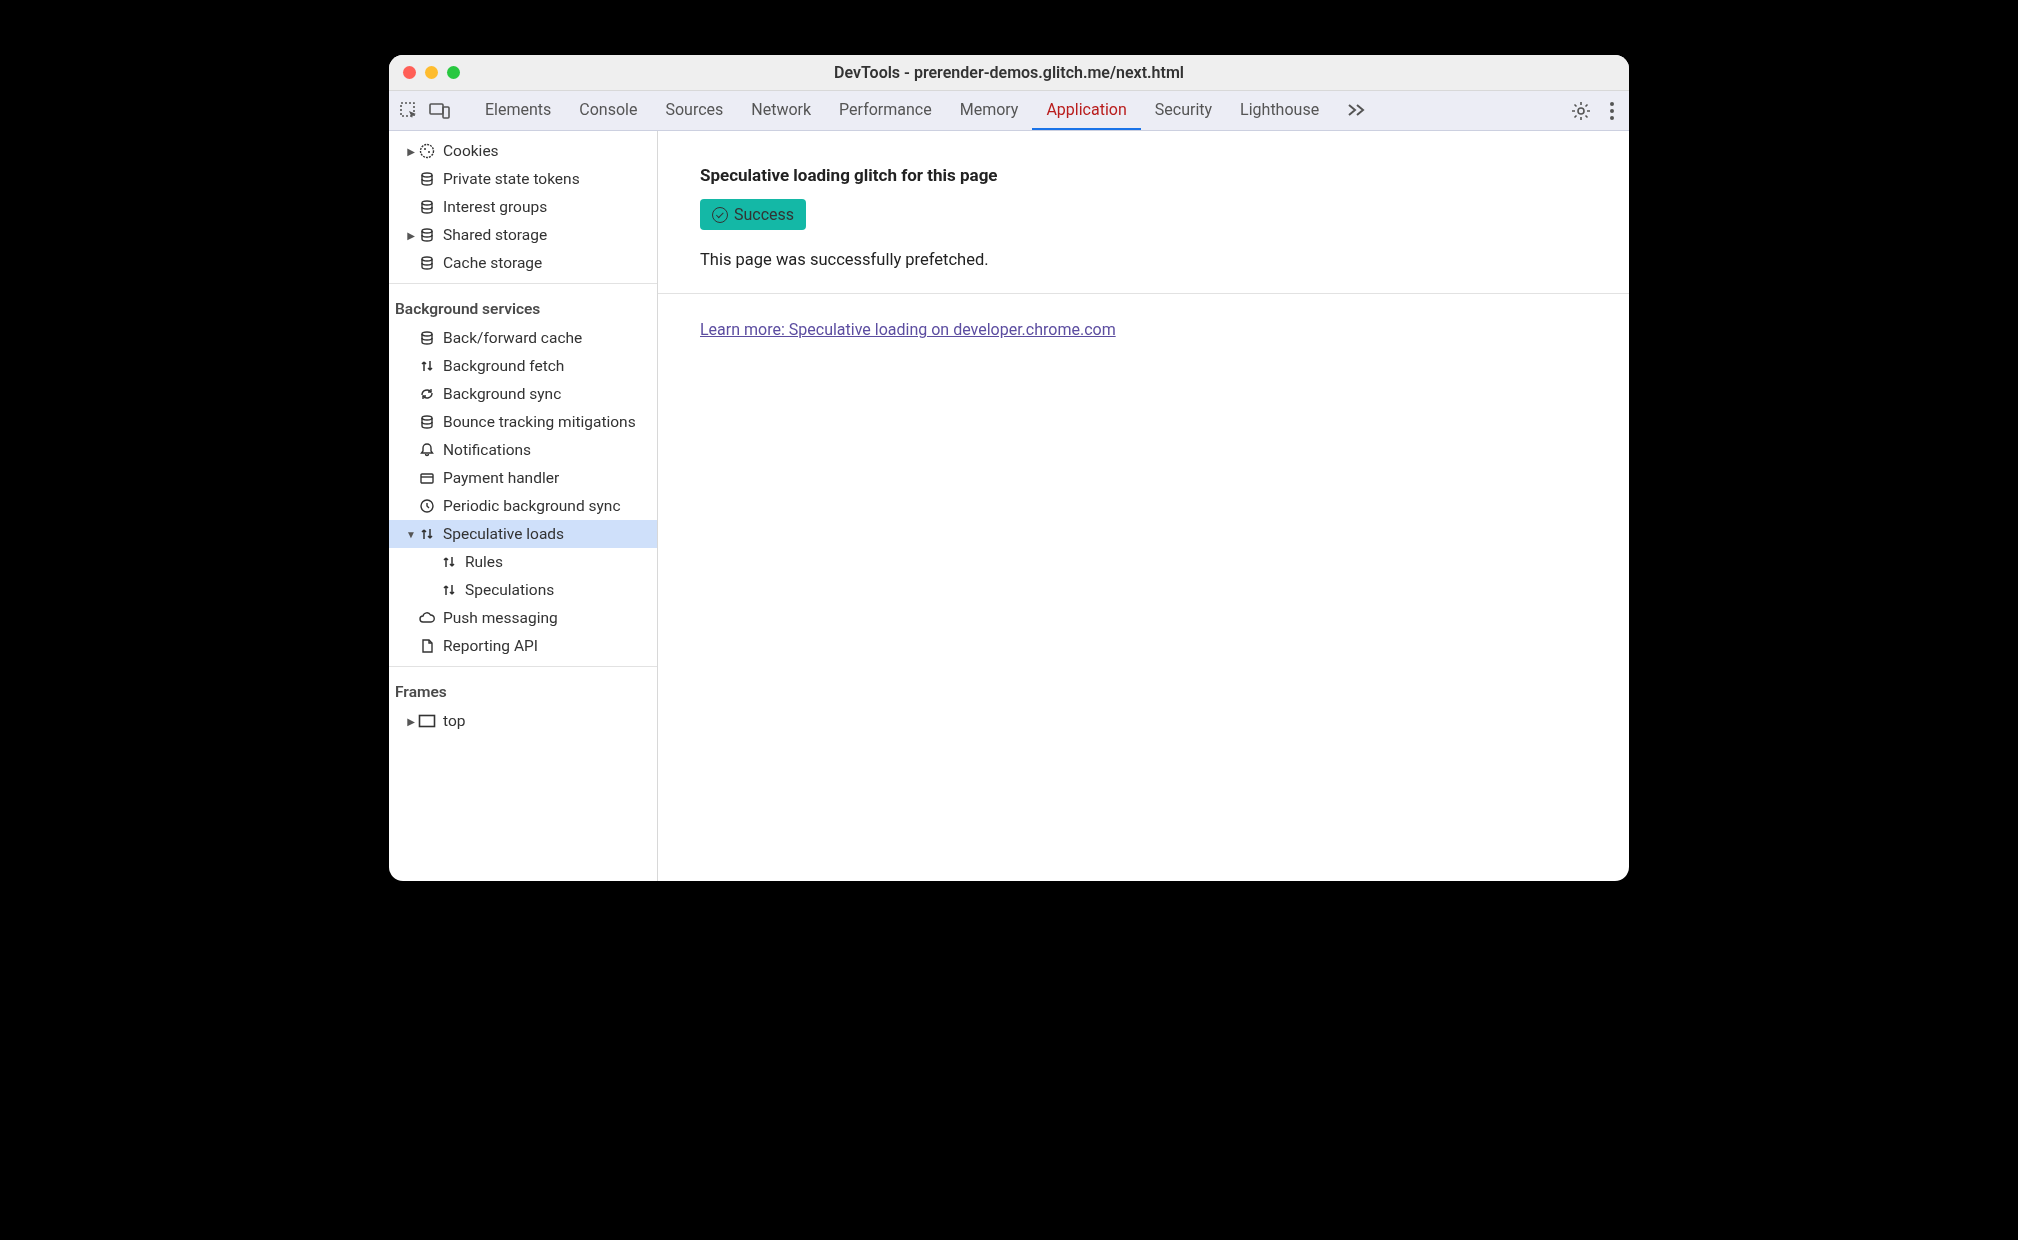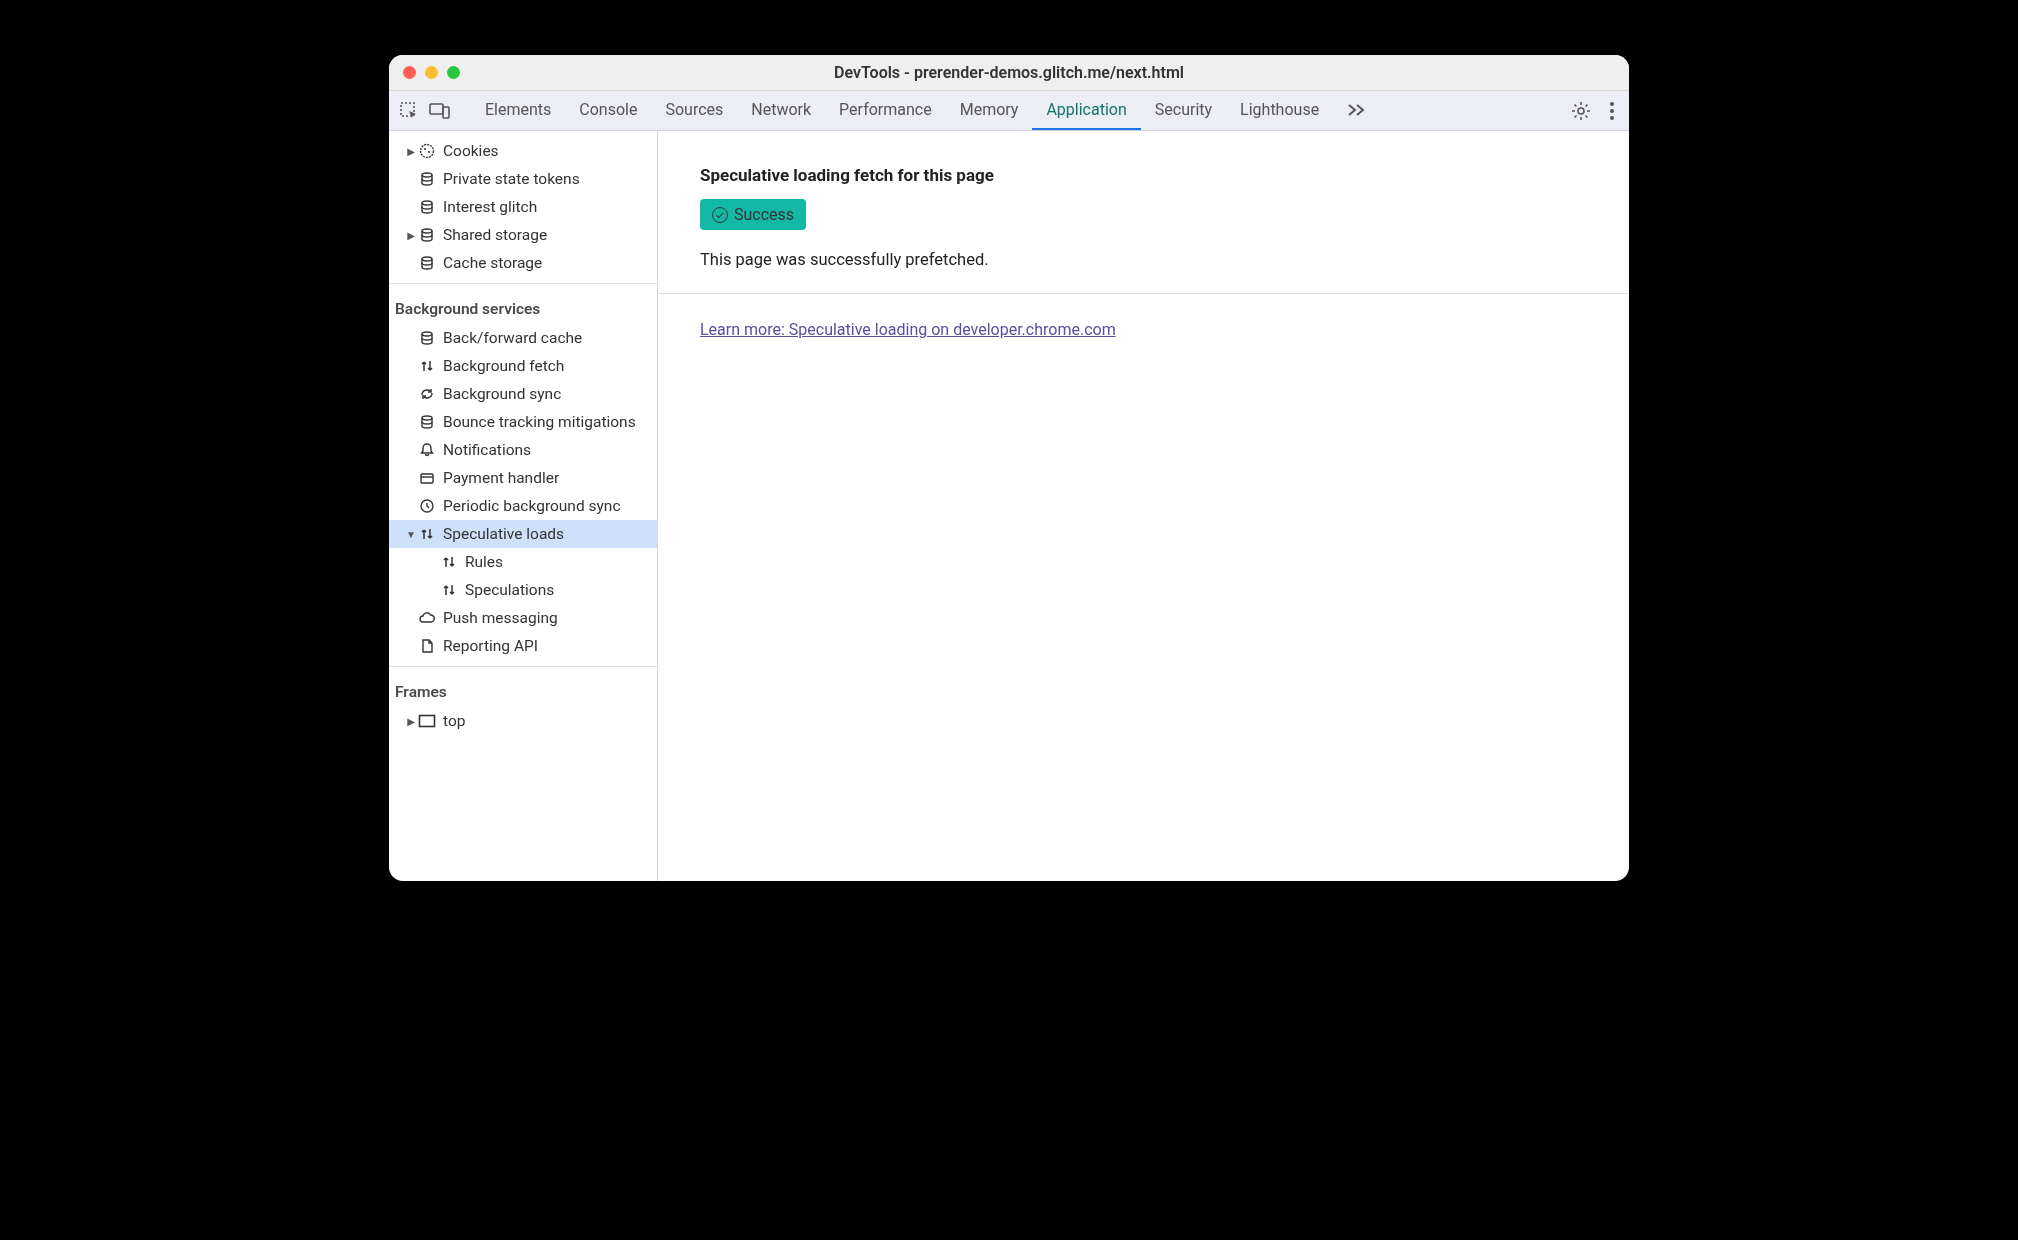--- a/index.html
+++ b/index.html
@@ -58,21 +58,21 @@
   .tab {
     padding: 0 14px;
     height: 100%;
     display: flex;
     align-items: center;
     font-size: 16px;
     color: #555;
     cursor: pointer;
     border-bottom: 2px solid transparent;
   }
-  .tab.active { color: #0f766e; border-bottom-color: #1a73e8; }
+  .tab.active { color: #b91c1c; border-bottom-color: #1a73e8; }
   .tool-right { margin-left: auto; display: flex; align-items: center; gap: 18px; padding-right: 14px; }
   .icon { display: inline-flex; align-items: center; justify-content: center; }
   .content {
     flex: 1;
     display: flex;
     overflow: hidden;
   }
   .sidebar {
     width: 269px;
     border-right: 1px solid #d8d8d8;
@@ -233,21 +233,21 @@
       </div>
       <div class="tree-item indent-0">
         <span class="chev blank">▶</span>
         <span class="ticon">
             <svg width="16" height="16" viewBox="0 0 16 16">
               <ellipse cx="8" cy="4" rx="5" ry="2" fill="none" stroke="#333" stroke-width="1.4"></ellipse>
               <path d="M3 4v8c0 1.1 2.2 2 5 2s5-.9 5-2V4" fill="none" stroke="#333" stroke-width="1.4"></path>
               <path d="M3 8c0 1.1 2.2 2 5 2s5-.9 5-2" fill="none" stroke="#333" stroke-width="1.4"></path>
             </svg>
           </span>
-        <span>Interest glitch</span>
+        <span>Interest groups</span>
       </div>
       <div class="tree-item indent-0">
         <span class="chev">▶</span>
         <span class="ticon">
             <svg width="16" height="16" viewBox="0 0 16 16">
               <ellipse cx="8" cy="4" rx="5" ry="2" fill="none" stroke="#333" stroke-width="1.4"></ellipse>
               <path d="M3 4v8c0 1.1 2.2 2 5 2s5-.9 5-2V4" fill="none" stroke="#333" stroke-width="1.4"></path>
               <path d="M3 8c0 1.1 2.2 2 5 2s5-.9 5-2" fill="none" stroke="#333" stroke-width="1.4"></path>
             </svg>
           </span>
@@ -391,21 +391,21 @@
               <rect x="1.5" y="1.5" width="15" height="11" fill="none" stroke="#333" stroke-width="1.6"></rect>
             </svg>
           </span>
         <span>top</span>
       </div>
 
     </div>
 
     <div class="main">
       <div class="panel">
-        <h2>Speculative loading fetch for this page</h2>
+        <h2>Speculative loading glitch for this page</h2>
         <div class="badge">
           <span class="chk"></span>
           <span>Success</span>
         </div>
         <div class="body-text">This page was successfully prefetched.</div>
       </div>
 
 
       <div class="learn">
         <a>Learn more: Speculative loading on developer.chrome.com</a>

